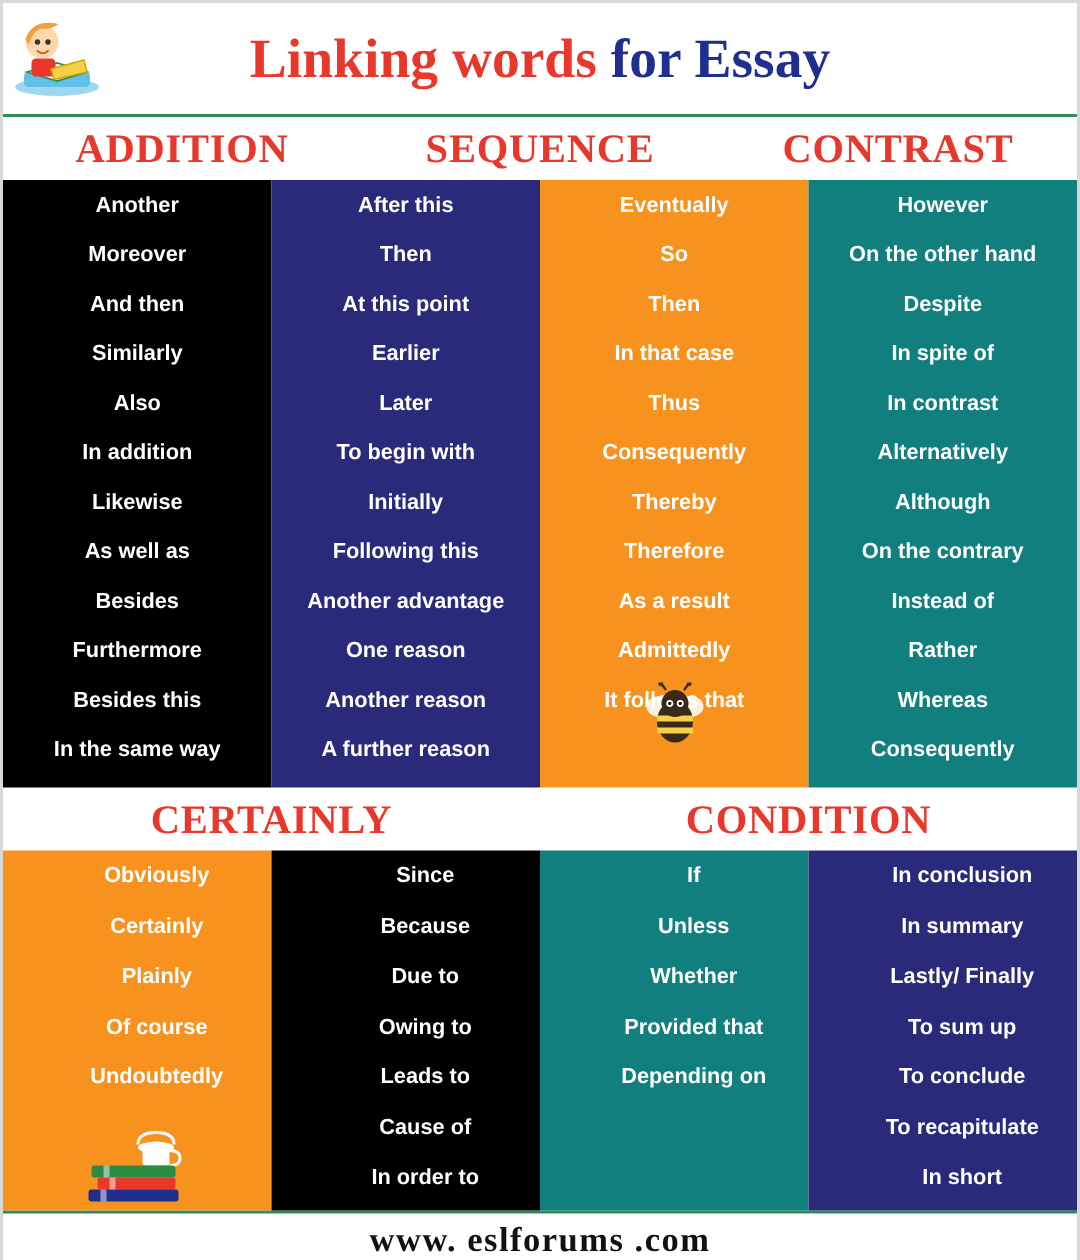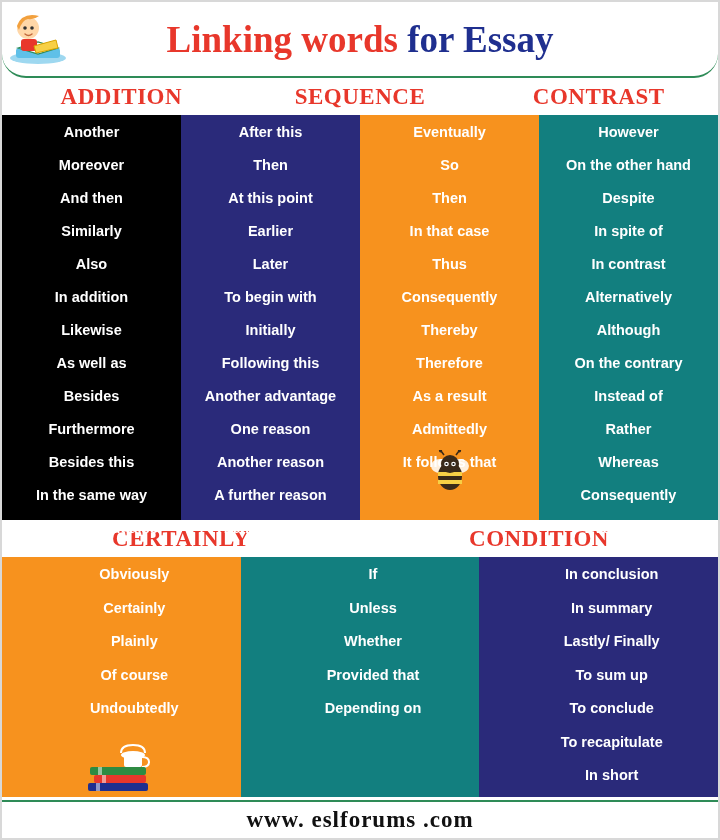--- a/index.html
+++ b/index.html
@@ -26,21 +26,20 @@
 
   
   .title-bar {
     position: relative;
     height: 74px;
     flex: 0 0 74px;
     display: flex;
     align-items: center;
     justify-content: center;
     border-bottom: 2px solid #2e8b57;
-    border-radius: 24px;
   }
   .title-text {
     font-size: 37px;
     font-weight: bold;
     letter-spacing: 0px;
     white-space: nowrap;
     font-family: "Liberation Serif", serif;
   }
   .title-text .t-red { color: #e8372b; }
   .title-text .t-blue { color: #1f2f8f; }
@@ -69,21 +68,21 @@
   }
   .band-body {
     display: flex;
     flex-direction: row;
   }
   .col-head {
     flex: 1 1 0;
     text-align: center;
     color: #e8372b;
     font-weight: bold;
-    font-size: 23px;
+    font-size: 27px;
     letter-spacing: 0.5px;
     padding: 6px 0 5px 0;
     font-family: "Liberation Serif", serif;
     text-transform: uppercase;
   }
   .col {
     flex: 1 1 0;
     position: relative;
     display: flex;
     flex-direction: column;
@@ -286,20 +285,29 @@
               <rect x="6" y="36" width="56" height="8" rx="2" fill="#2e8b42"></rect>
               <rect x="10" y="44" width="52" height="8" rx="2" fill="#e8372b"></rect>
               <rect x="4" y="52" width="60" height="8" rx="2" fill="#1f2f8f"></rect>
               <rect x="14" y="36" width="4" height="8" fill="#ffffff" opacity="0.5"></rect>
               <rect x="18" y="44" width="4" height="8" fill="#ffffff" opacity="0.5"></rect>
               <rect x="12" y="52" width="4" height="8" fill="#ffffff" opacity="0.5"></rect>
             </svg>
           </span>
         </div>
 
+        <div class="col c-green">
+          <div class="word">Since</div>
+          <div class="word">Because</div>
+          <div class="word">Due to</div>
+          <div class="word">Owing to</div>
+          <div class="word">Leads to</div>
+          <div class="word">Cause of</div>
+          <div class="word">In order to</div>
+        </div>
 
         <div class="col c-teal">
           <div class="word">If</div>
           <div class="word">Unless</div>
           <div class="word">Whether</div>
           <div class="word">Provided that</div>
           <div class="word">Depending on</div>
         </div>
 
         <div class="col c-navy">

